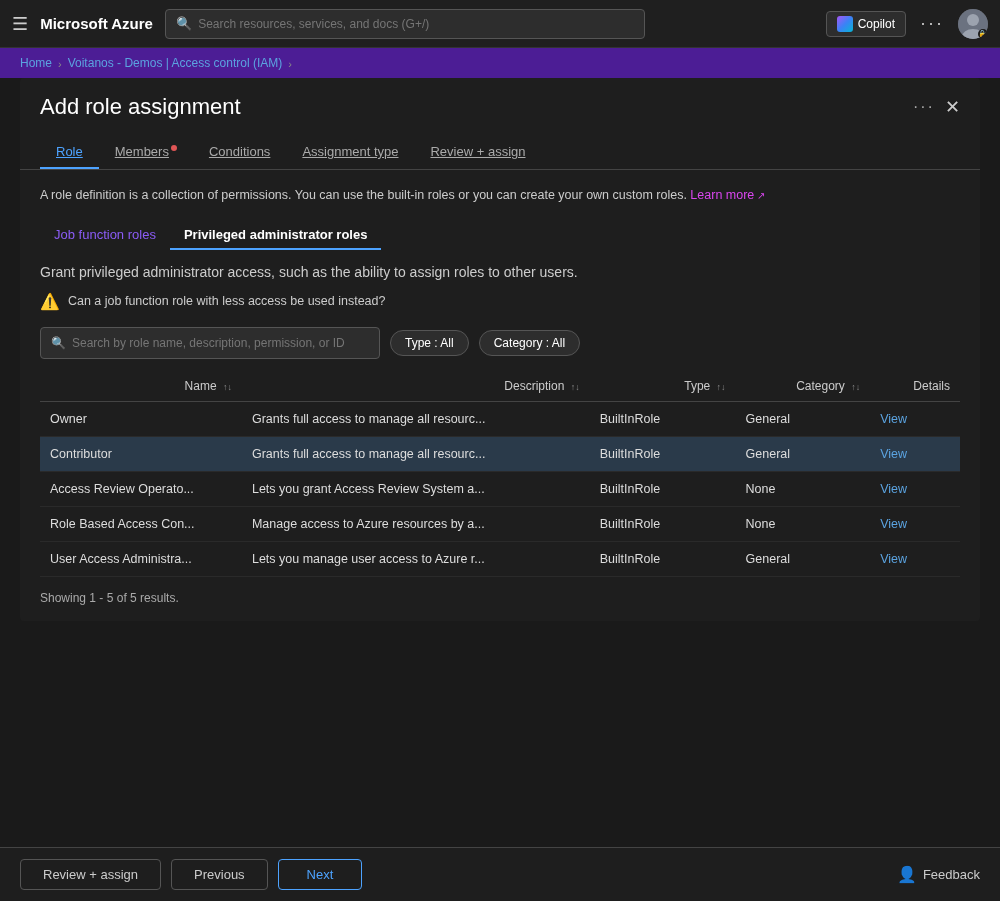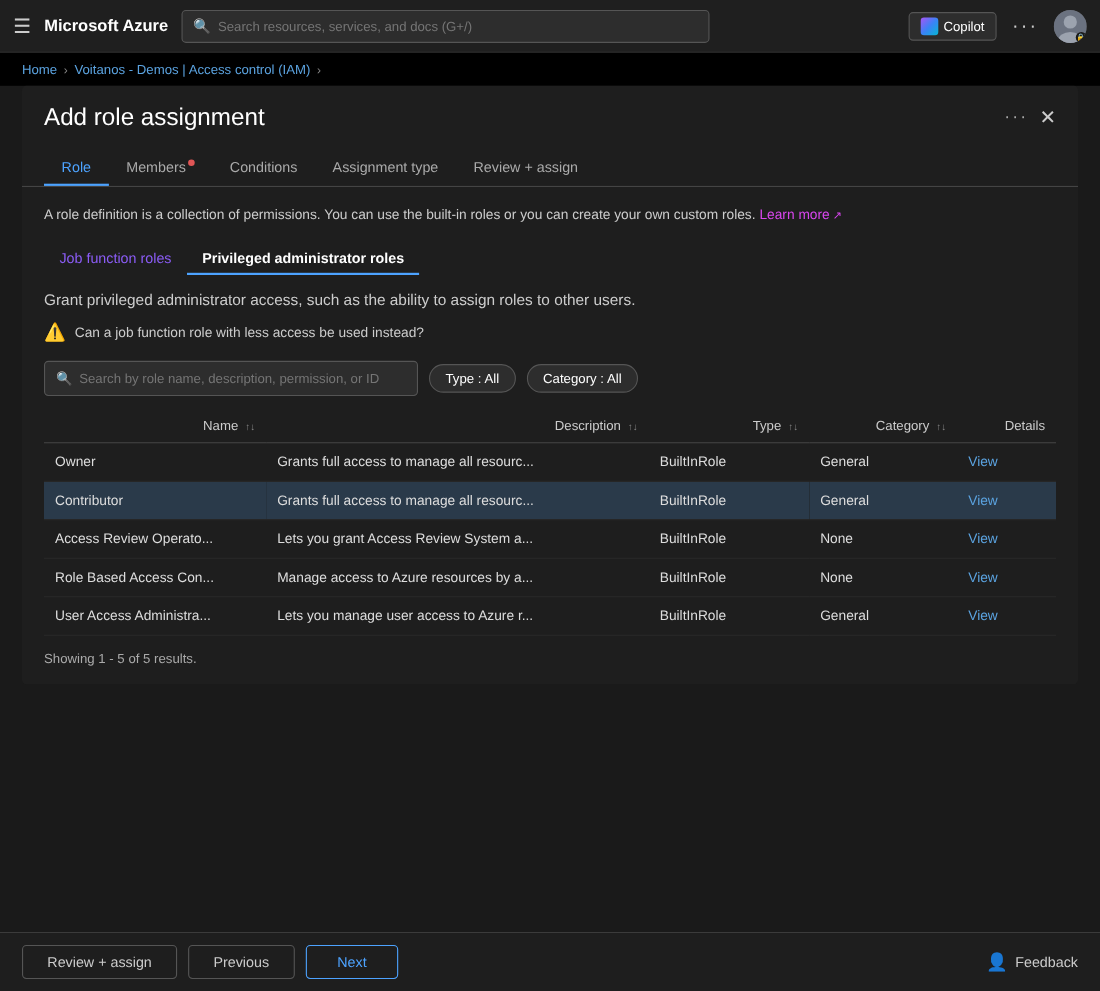--- a/index.html
+++ b/index.html
@@ -111,21 +111,21 @@
       background: #1a1a1a;
       border-radius: 50%;
       display: flex;
       align-items: center;
       justify-content: center;
       font-size: 7px;
     }
 
     
     .breadcrumb {
-      background: #000000;
+      background: #4c1d95;
       padding: 8px 20px;
       display: flex;
       align-items: flex-end;
       gap: 6px;
       font-size: 12px;
     }
     .breadcrumb a {
       color: #5ba3e0;
       text-decoration: none;
     }
@@ -182,20 +182,21 @@
       border-bottom: 1px solid #444;
     }
     .tab {
       padding: 8px 16px;
       font-size: 13px;
       color: #aaa;
       cursor: pointer;
       border-bottom: 2px solid transparent;
       position: relative;
       white-space: nowrap;
+      text-decoration: underline;
     }
     .tab.active {
       color: #4da3ff;
       border-bottom: 2px solid #4da3ff;
     }
     .tab .dot {
       display: inline-block;
       width: 6px;
       height: 6px;
       background: #e05555;

